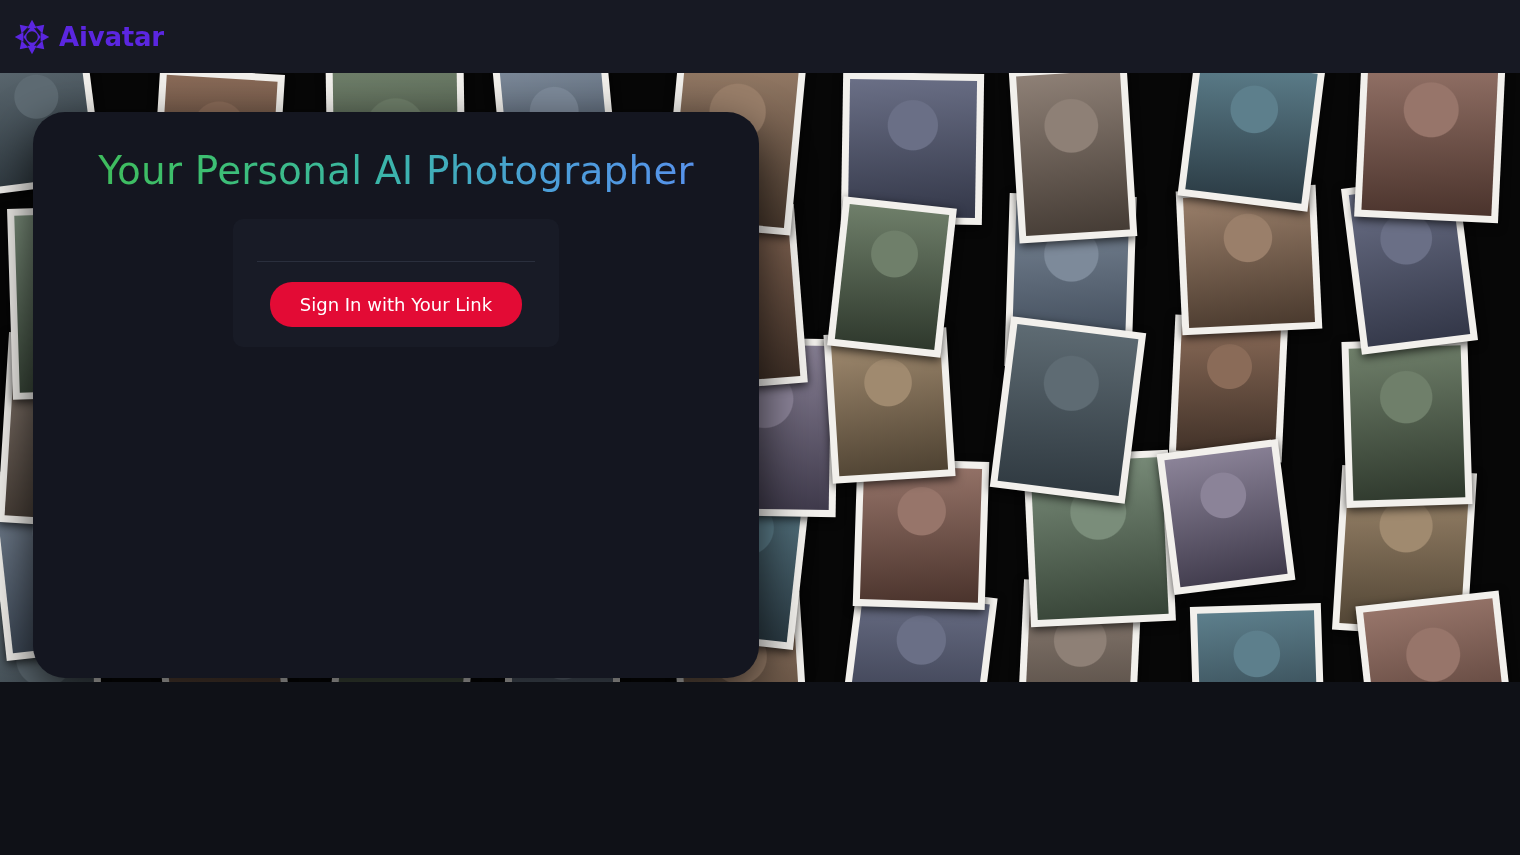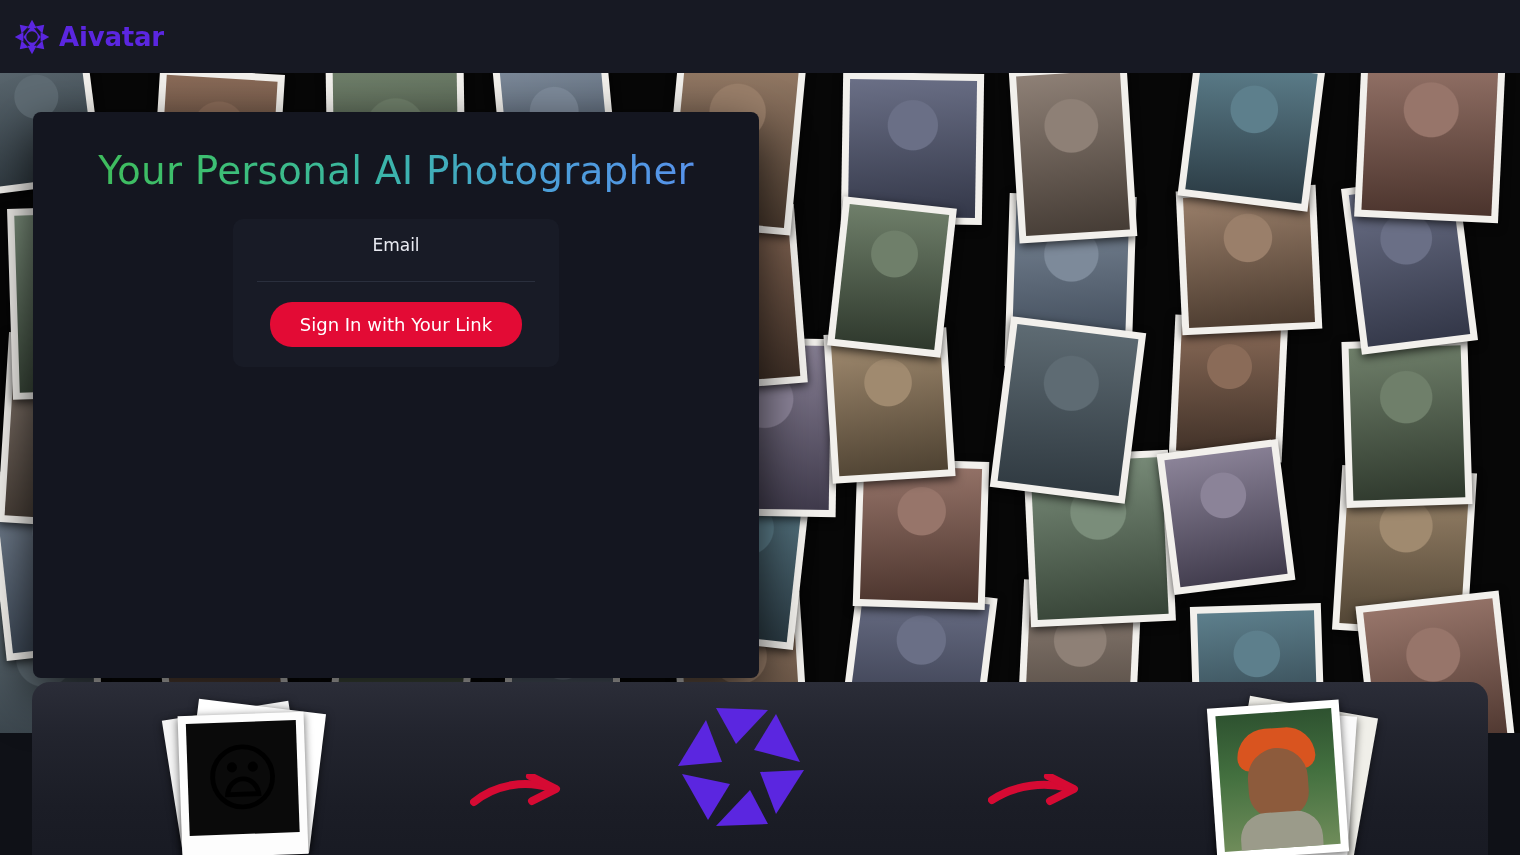--- a/index.html
+++ b/index.html
@@ -2,21 +2,21 @@
 <html><head>
 <meta charset="utf-8">
 <style>
   * { margin:0; padding:0; box-sizing:border-box; }
   html, body {
     width:1520px; height:855px;
     background:#0f1117;
     font-family:"DejaVu Sans", sans-serif;
     overflow:hidden;
   }
-  #page { position:relative; width:1520px; height:855px; background:#0f1117; overflow:hidden; }
+  #page { position:relative; width:1520px; height:682px; background:#0f1117; overflow:hidden; }
 
   
   #topbar {
     position:absolute; left:0; top:0; width:1520px; height:73px;
     background:#171923; z-index:40;
     display:flex; align-items:center; justify-content:space-between;
     padding:0 22px 0 14px;
   }
   #brand { display:flex; align-items:center; gap:9px; }
   .logo-mark { width:36px; height:36px; position:relative; }
@@ -47,21 +47,21 @@
   .ph > i {
     display:block; width:100%; height:100%;
     background-size:cover; background-position:center;
   }
 
   
   #hero {
     position:absolute; left:33px; top:112px;
     width:726px; height:566px;
     background:#141620;
-    border-radius:8px;
+    border-radius:32px;
     box-shadow:0 18px 50px rgba(0,0,0,.75);
     z-index:20;
     padding:24px 26px 0 26px;
     text-align:center;
   }
   #hero-title {
     margin-top:12px;
     font-size:39px; font-weight:400;
     letter-spacing:.2px;
     background:linear-gradient(90deg,#3fbb55 0%,#3dbf72 22%,#3ab6a8 47%,#4b9fd8 72%,#5a8ff0 100%);
@@ -300,21 +300,20 @@
       <span class="logo-text">Aivatar</span>
     </div>
 
   </div>
 
   <div id="hero">
     <h1 id="hero-title">Your Personal AI Photographer</h1>
 
 
     <div id="signin-box">
-      <label id="email-label">Email</label>
       <div id="divider"></div>
       <button id="magic-btn">Sign In with Your Link</button>
     </div>
 
   </div>
 
   <div id="bottom-panel">
     <div id="bp-inner">
 
       <div class="polaroid-stack" style="left:118px; top:10px; width:180px; height:180px;">

